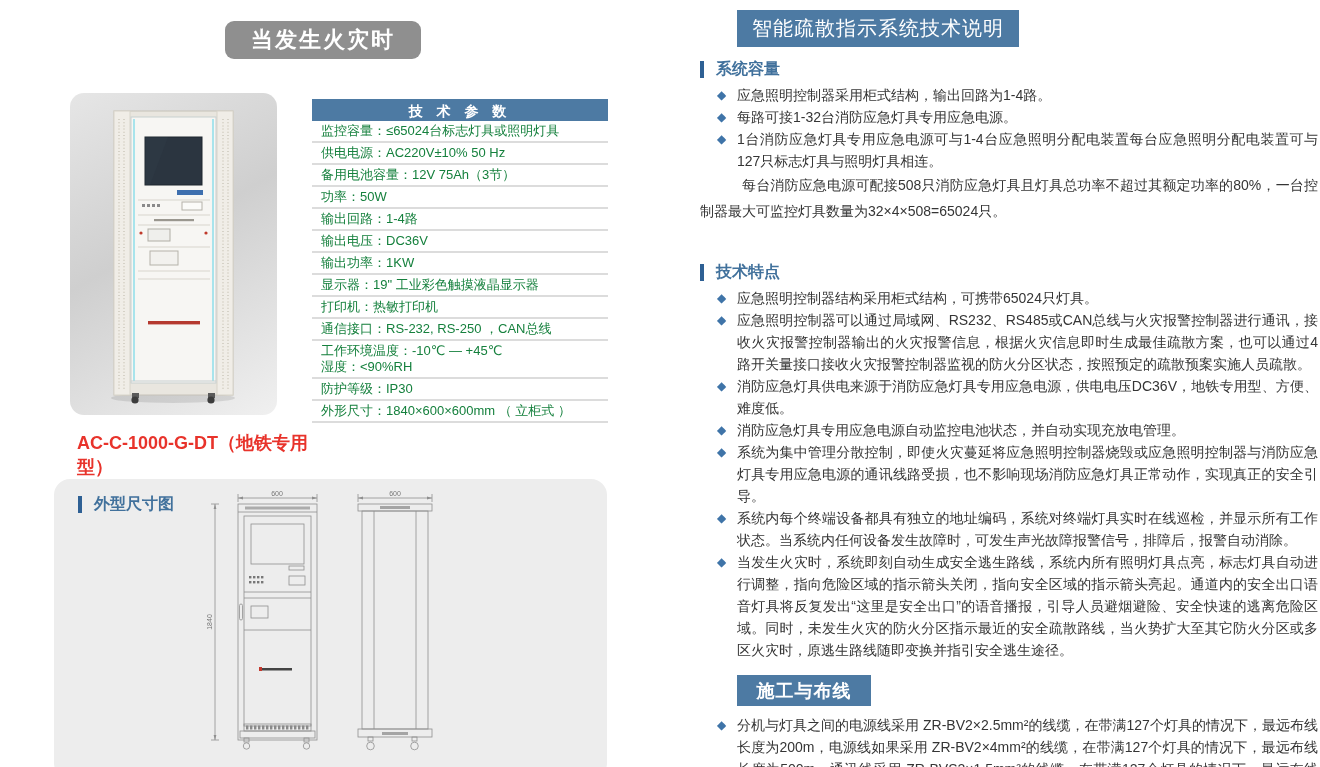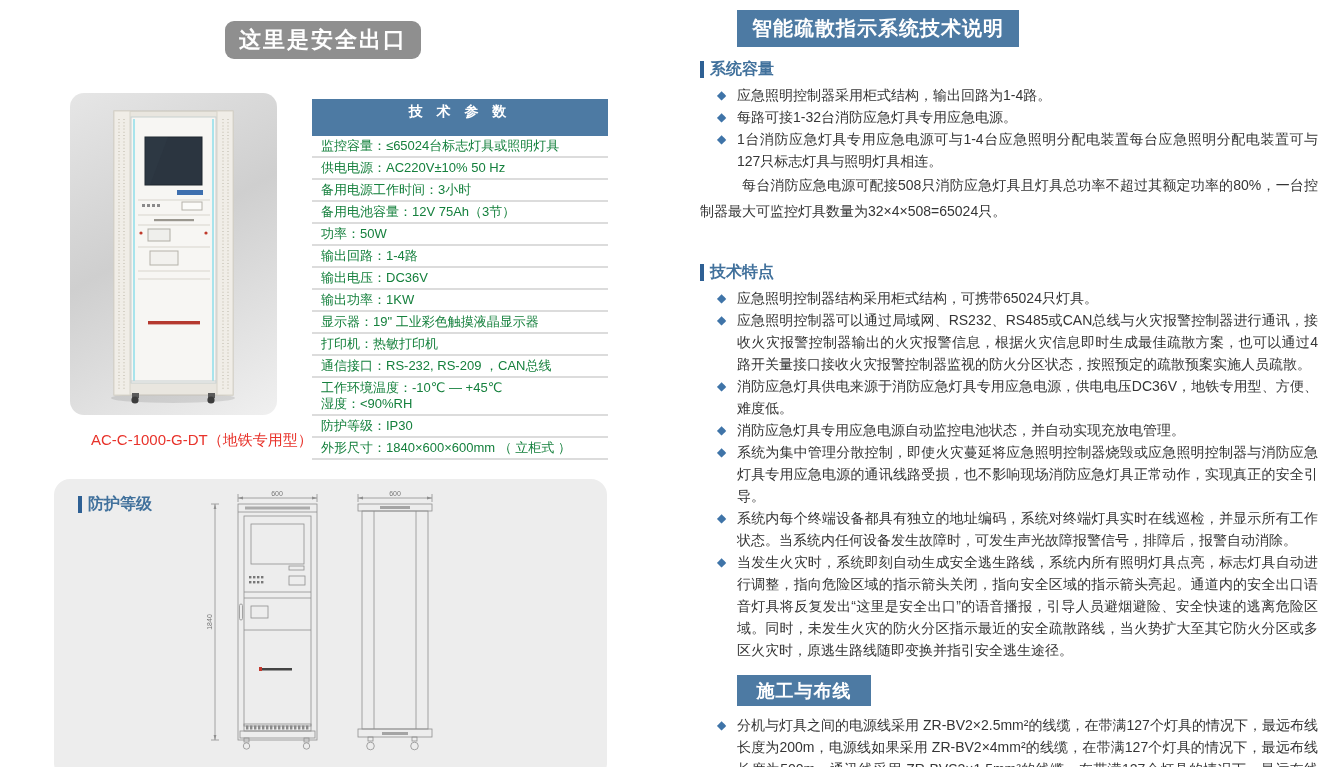--- a/index.html
+++ b/index.html
@@ -19,48 +19,48 @@
   }
   .photo-panel{
     left:70px;top:93px;width:207px;height:322px;border-radius:14px;
     background:linear-gradient(150deg,#e6e6e6 0%,#cfcfcf 45%,#f0f0f0 100%);
     overflow:hidden;
   }
   .specs{left:312px;top:99px;width:296px;}
   .specs .hdr{
     background:#4d7aa3;color:#fff;text-align:center;
     font-size:14px;font-weight:bold;letter-spacing:5px;
-    padding:4px 0 15px 0;
+    padding:4px 0 0 0;
   }
   .specs .row{
     font-size:13px;color:#15803d;line-height:16px;
     padding:2px 9px 2px 9px;border-bottom:2px solid #dcdcdc;
     white-space:pre-line;
   }
   .model{
-    left:91px;top:431px;width:260px;
-    color:#e8332b;font-size:15px;font-weight:normal;
+    left:77px;top:431px;width:260px;
+    color:#e8332b;font-size:18px;font-weight:bold;
   }
   .dim-panel{
     left:54px;top:479px;width:553px;height:300px;
     background:#ededed;border-radius:16px;
   }
   .subhead{
-    display:flex;align-items:center;gap:6px;
+    display:flex;align-items:center;gap:12px;
     font-weight:bold;color:#41719c;font-size:16px;
   }
   .subbar{width:4px;height:17px;background:#2e6094;flex:none;}
   .dim-label{left:78px;top:494px;}
   .drawing{position:absolute;}
 
   
   .right-col{left:700px;top:0;width:618px;}
   .big-title{
     margin:10px 0 0 37px;width:282px;height:37px;
-    background:#4d7aa3;color:#fff;font-size:20px;font-weight:bold;
+    background:#4d7aa3;color:#fff;font-size:20px;font-weight:normal;
     letter-spacing:1px;display:flex;align-items:center;justify-content:center;text-align:right;
   }
   .sec-head{margin:12px 0 4px 0;}
   .sec-head-gap{margin-top:38px;}
   .bullet{display:flex;padding-left:17px;}
   .diamond{
     color:#3f74a8;font-size:12px;line-height:22px;
     width:12px;flex:none;margin-right:8px;
   }
   .btext{
@@ -76,21 +76,21 @@
     display:flex;align-items:center;justify-content:center;letter-spacing:1px;
   }
 
   
   .ln{stroke:#8f8f8f;stroke-width:0.8;fill:none;}
   .dimtxt{font-size:7px;fill:#777;font-family:"Liberation Sans",sans-serif;}
 </style>
 </head>
 <body>
 
-<div class="abs title-box">这里是安全出口</div>
+<div class="abs title-box">当发生火灾时</div>
 
 <div class="abs photo-panel">
   <svg width="207" height="322" viewBox="0 0 207 322">
     <ellipse cx="103" cy="305" rx="62" ry="5" fill="rgba(0,0,0,0.10)"></ellipse>
     <rect x="44" y="18" width="119" height="284" fill="#e9e6df" stroke="#c6c2b8"></rect>
     <rect x="44" y="18" width="16" height="284" fill="#f0ede7" stroke="#d8d4ca"></rect>
     <rect x="147" y="18" width="16" height="284" fill="#f0ede7" stroke="#d8d4ca"></rect>
     <line x1="49" y1="26" x2="49" y2="296" stroke="#cfcabf" stroke-width="1.6" stroke-dasharray="1 2.2"></line>
     <line x1="54" y1="26" x2="54" y2="296" stroke="#cfcabf" stroke-width="1.6" stroke-dasharray="1 2.2"></line>
     <line x1="153" y1="26" x2="153" y2="296" stroke="#cfcabf" stroke-width="1.6" stroke-dasharray="1 2.2"></line>
@@ -127,53 +127,52 @@
 </div>
 
 <div class="abs specs">
   <div class="hdr">技 术 参 数</div>
   <div>
 
       <div class="row">监控容量：≤65024台标志灯具或照明灯具</div>
 
       <div class="row">供电电源：AC220V±10% 50 Hz</div>
 
-      <div class="row">备用电源工作时间：3小时</div>
 
       <div class="row">备用电池容量：12V 75Ah（3节）</div>
 
       <div class="row">功率：50W</div>
 
       <div class="row">输出回路：1-4路</div>
 
       <div class="row">输出电压：DC36V</div>
 
       <div class="row">输出功率：1KW</div>
 
       <div class="row">显示器：19" 工业彩色触摸液晶显示器</div>
 
       <div class="row">打印机：热敏打印机</div>
 
-      <div class="row">通信接口：RS-232, RS-209 ，CAN总线</div>
+      <div class="row">通信接口：RS-232, RS-250 ，CAN总线</div>
 
       <div class="row">工作环境温度：-10℃ — +45℃
 湿度：&lt;90%RH</div>
 
       <div class="row">防护等级：IP30</div>
 
       <div class="row">外形尺寸：1840×600×600mm （ 立柜式 ）</div>
     </div>
 </div>
 
 <div class="abs model">AC-C-1000-G-DT（地铁专用型）</div>
 
 <div class="abs dim-panel"></div>
 <div class="abs subhead dim-label">
   <span class="subbar"></span>
-  <span>防护等级</span>
+  <span>外型尺寸图</span>
 </div>
 
 <svg class="drawing" style="left:205px;top:488px;" width="125" height="276" viewBox="0 0 125 276">
   <line class="ln" x1="33" y1="10" x2="112" y2="10"></line>
   <line class="ln" x1="33" y1="6" x2="33" y2="14"></line>
     <line class="ln" x1="112" y1="6" x2="112" y2="14"></line>
   <polygon points="33,10 38,8.6 38,11.4" fill="#8f8f8f"></polygon>
     <polygon points="112,10 107,8.6 107,11.4" fill="#8f8f8f"></polygon>
   <text class="dimtxt" x="72" y="7.5" text-anchor="middle">600</text>
   <line class="ln" x1="10" y1="16" x2="10" y2="252"></line>

